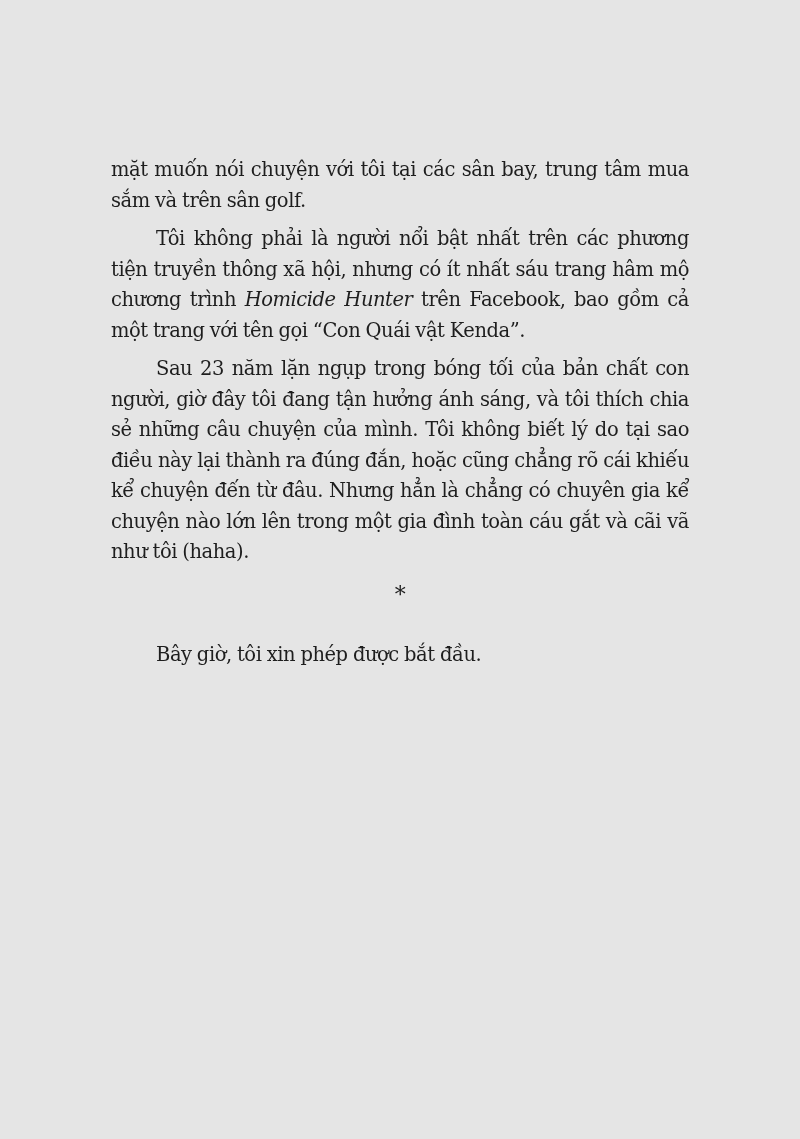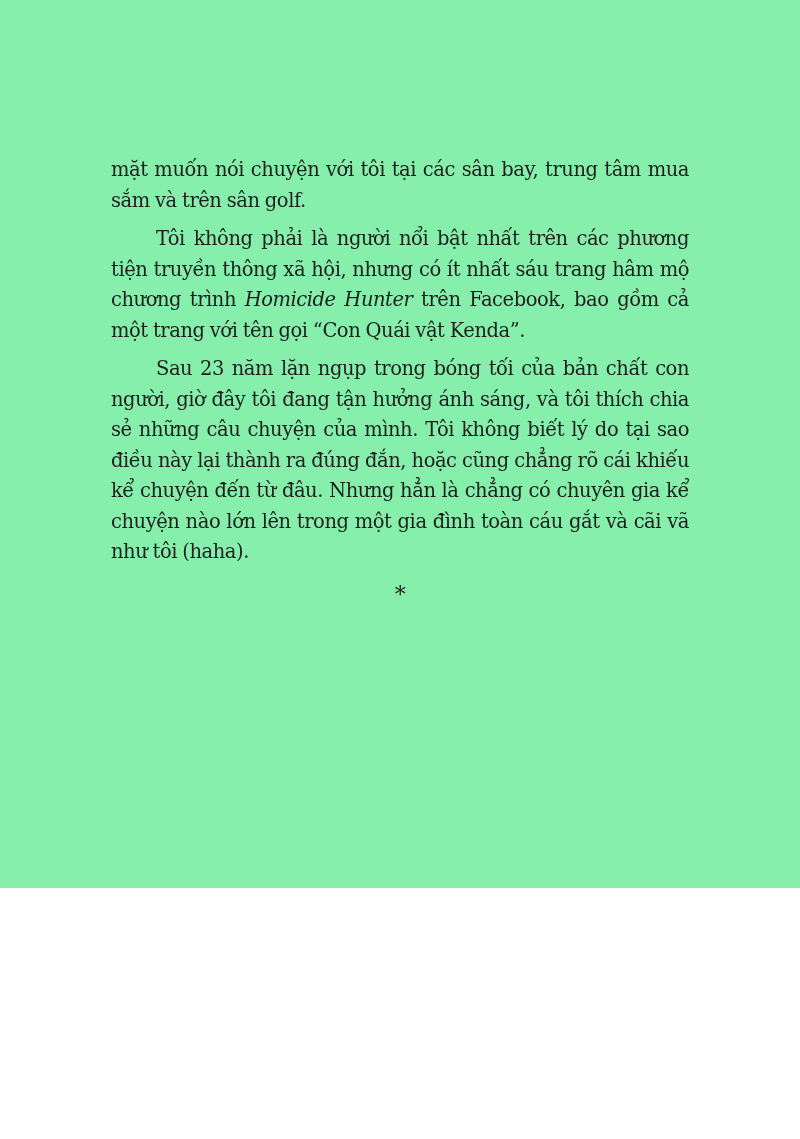--- a/index.html
+++ b/index.html
@@ -11,22 +11,22 @@
       width: 800px;
       height: 1139px;
       position: relative;
       overflow: hidden;
     }
     .page {
       position: absolute;
       left: 0;
       top: 0;
       width: 800px;
-      height: 888px;
-      background: #86efac;
+      height: 1139px;
+      background: #e5e5e5;
     }
     .text-block {
       position: absolute;
       left: 111px;
       top: 155px;
       width: 578px;
       font-family: "DejaVu Serif", "Liberation Serif", serif;
       font-size: 19.5px;
       line-height: 30.5px;
       color: #1e1e1e;
@@ -60,15 +60,16 @@
 <div class="page">
   <div class="text-block">
     <p class="no-indent">mặt muốn nói chuyện với tôi tại các sân bay, trung tâm mua sắm và trên sân golf.</p>
 
     <p class="indent"><span>Tôi không phải là người nổi bật nhất trên các phương tiện truyền thông xã hội, nhưng có ít nhất sáu trang hâm mộ chương trình </span><em>Homicide Hunter</em><span> trên Facebook, bao gồm cả một trang với tên gọi “Con Quái vật Kenda”.</span></p>
 
     <p class="indent">Sau 23 năm lặn ngụp trong bóng tối của bản chất con người, giờ đây tôi đang tận hưởng ánh sáng, và tôi thích chia sẻ những câu chuyện của mình. Tôi không biết lý do tại sao điều này lại thành ra đúng đắn, hoặc cũng chẳng rõ cái khiếu kể chuyện đến từ đâu. Nhưng hẳn là chẳng có chuyên gia kể chuyện nào lớn lên trong một gia đình toàn cáu gắt và cãi vã như tôi (haha).</p>
 
     <p class="separator">*</p>
 
+    <p class="indent">Bây giờ, tôi xin phép được bắt đầu.</p>
 
   </div>
 </div>
 
 </body></html>

